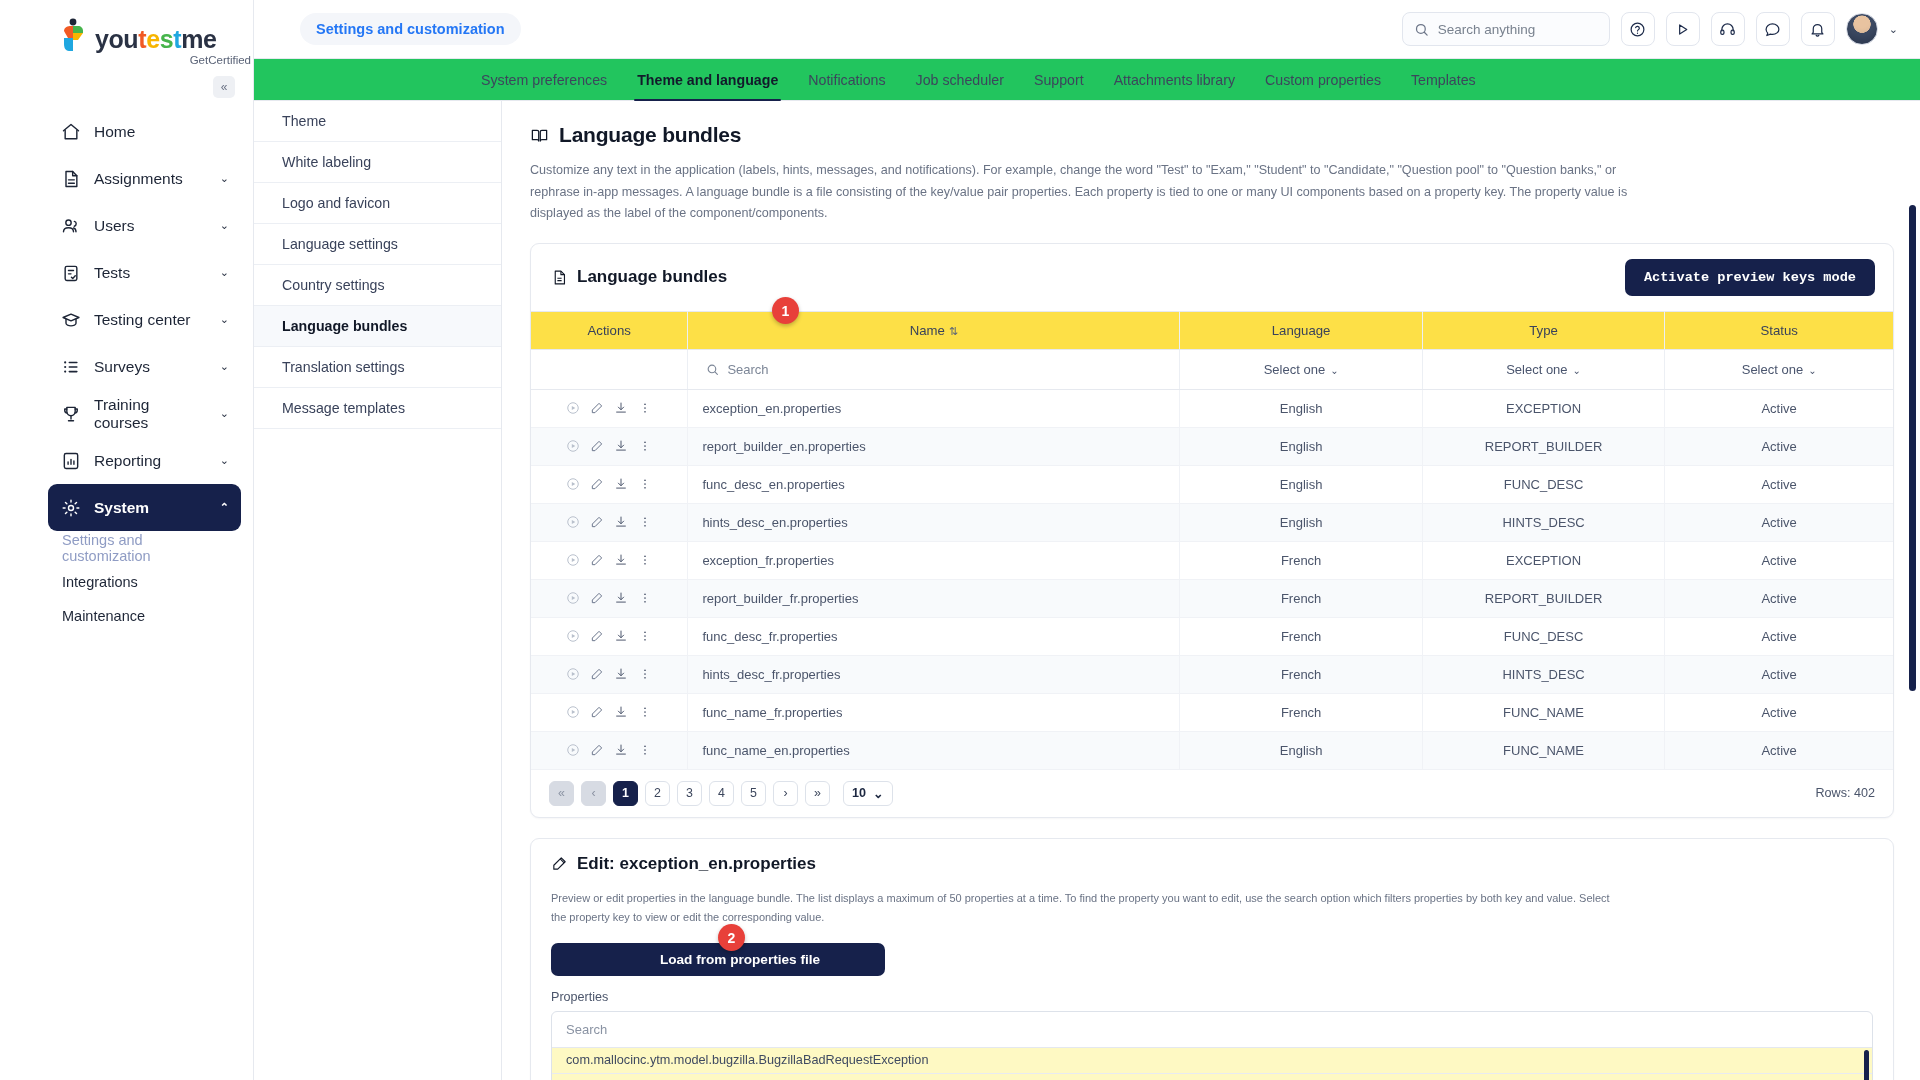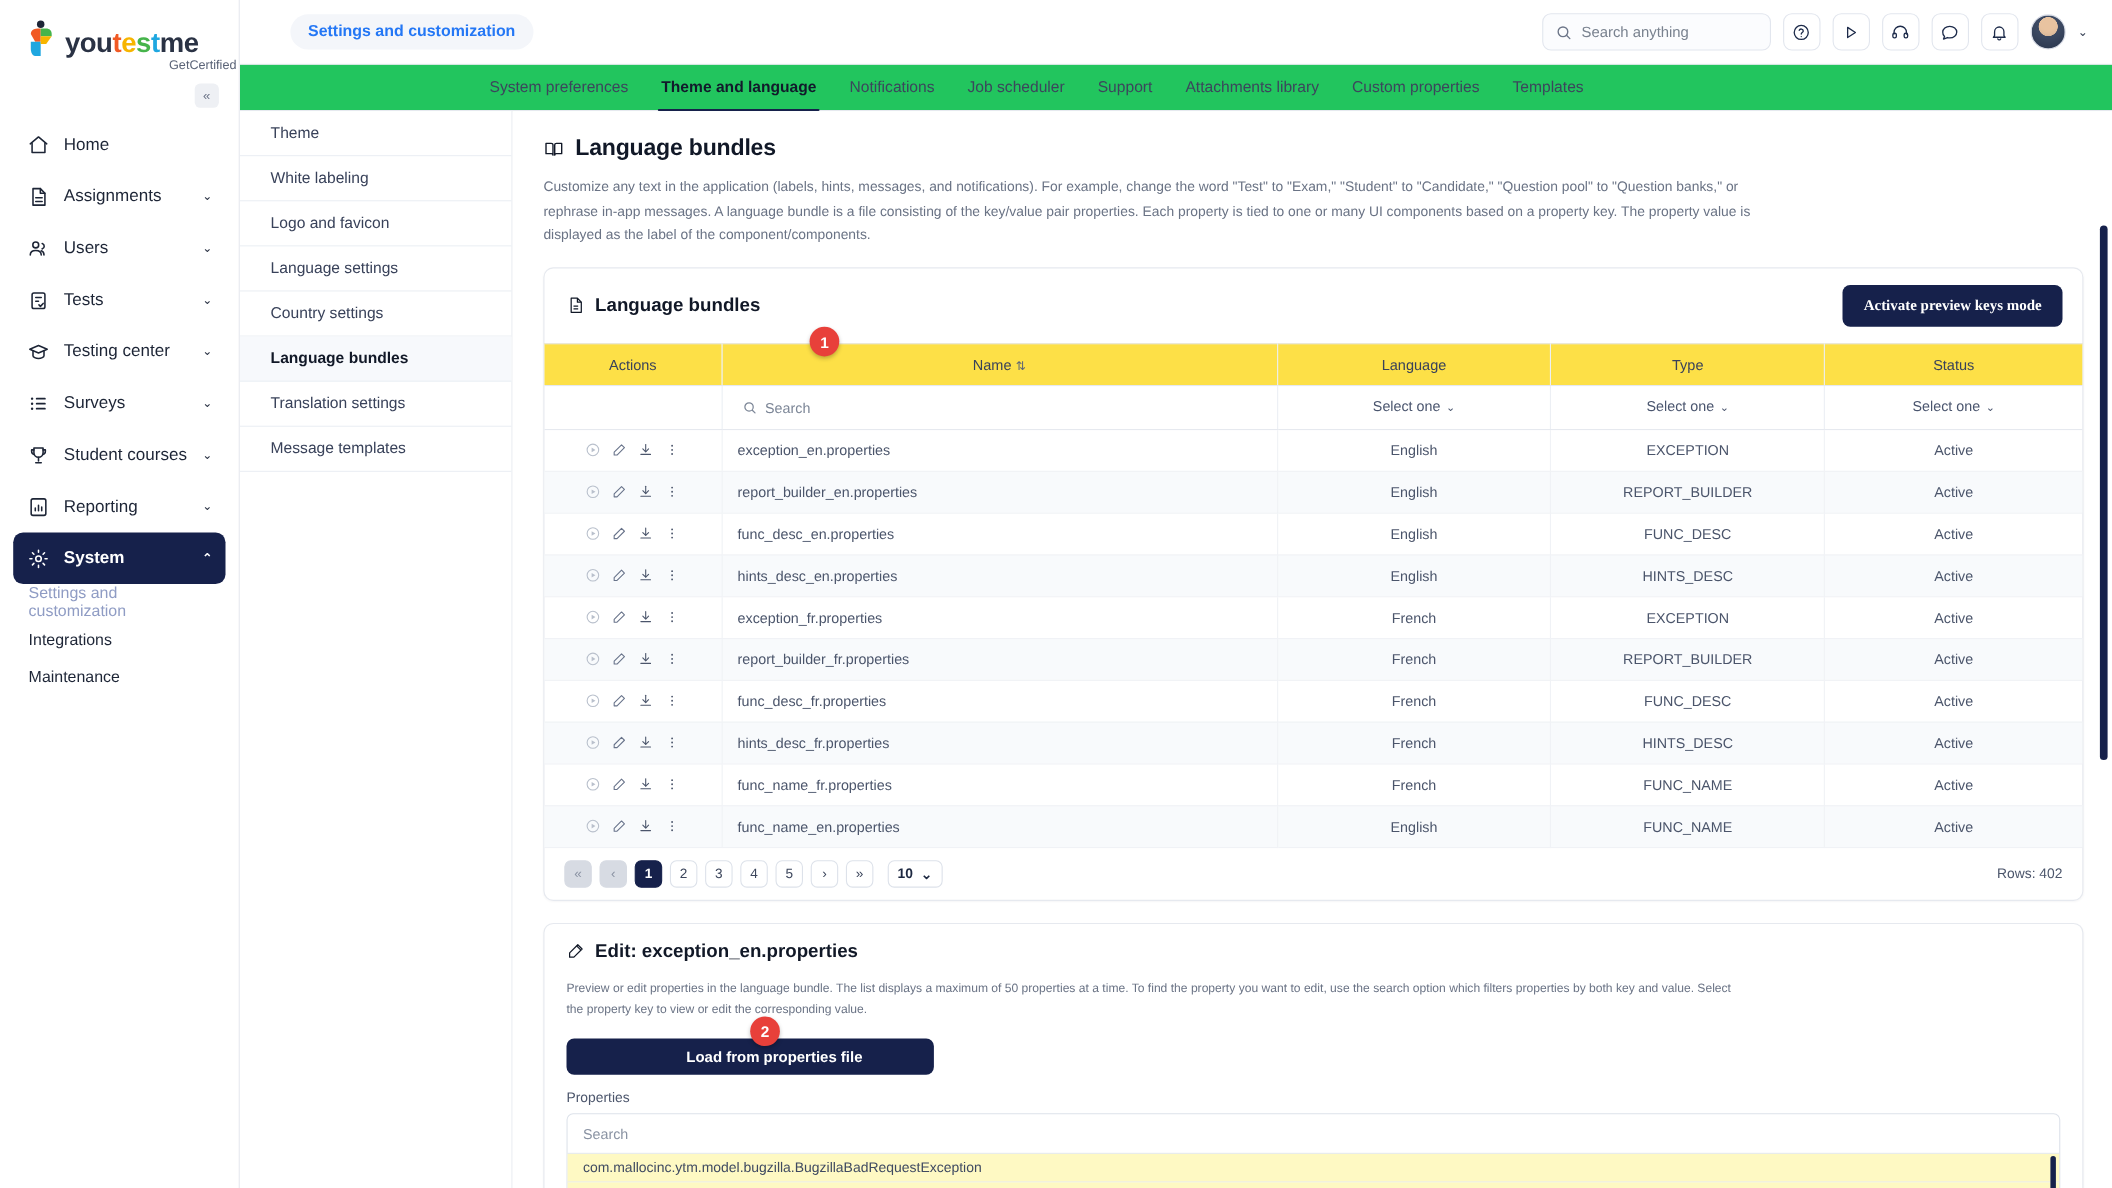--- a/index.html
+++ b/index.html
@@ -8,21 +8,21 @@
     font-family: "Liberation Sans", sans-serif;
     background: #ffffff; overflow: hidden;
     -webkit-font-smoothing: antialiased;
   }
   .app { display: flex; width: 1920px; height: 1080px; position: relative; }
 
   
   .sidebar {
     width: 218px; flex: 0 0 218px; height: 1080px;
     background: #ffffff; border-right: 1px solid #e6e9ef;
-    position: relative; z-index: 5;
+    position: relative; z-index: 5; margin-left: 36px;
   }
   .logo-wrap { padding: 18px 0 6px 24px; }
   .logo-row { display: flex; align-items: flex-end; }
   .logo-mark { width: 30px; height: 34px; position: relative; margin-right: 5px; }
   .logo-text { font-size: 25px; font-weight: 700; letter-spacing: -0.4px; line-height: 1; }
   .lt-you { color: #2a3244; }
   .lt-t { color: #f15a24; }
   .lt-e { color: #f7b500; }
   .lt-s { color: #46b44b; }
   .lt-t2 { color: #1fa7e0; }
@@ -122,21 +122,21 @@
     border: 1px solid #e6e9ef; border-radius: 9px; background: #fff;
     box-shadow: 0 1px 2px rgba(20,30,60,0.04); margin-bottom: 20px;
   }
   .card-head {
     display: flex; align-items: center; padding: 15px 18px 15px 20px; gap: 9px;
   }
   .card-head h2 { font-size: 17px; font-weight: 700; color: #111827; }
   .btn-primary {
     margin-left: auto; background: #16214b; color: #fff; border: none;
     border-radius: 7px; padding: 11px 19px; font-size: 13.6px; font-weight: 700;
-    font-family: Liberation Serif, serif; cursor: pointer;
+    font-family: Liberation Mono, monospace; cursor: pointer;
   }
 
   table.grid { width: 100%; border-collapse: collapse; table-layout: fixed; }
   table.grid th {
     font-size: 13.2px; font-weight: 400; color: #39425a; text-align: center;
     padding: 11px 6px; border-top: 1px solid #e6e9ef; border-bottom: 1px solid #e6e9ef;
     border-right: 1px solid #eceff4; background: #fde047;
   }
   table.grid th:last-child { border-right: none; }
   .sort-ic { font-size: 11px; color: #5a6478; margin-left: 4px; }
@@ -324,21 +324,21 @@
       </div>
 
       <div class="nav-item">
         <span class="ico">
           <svg width="20" height="20" viewBox="0 0 24 24" fill="none" stroke="#1d2536" stroke-width="1.7" stroke-linecap="round" stroke-linejoin="round">
               <path d="M7 4h10v5a5 5 0 0 1-10 0z"></path>
               <path d="M7 6H4.5v1.5A3.5 3.5 0 0 0 7.5 11M17 6h2.5v1.5A3.5 3.5 0 0 1 16.5 11"></path>
               <path d="M12 14v4M9 20h6"></path>
             </svg>
         </span>
-        <span class="lbl">Student courses</span>
+        <span class="lbl">Training courses</span>
         <span class="chev">⌄</span>
       </div>
 
       <div class="nav-item">
         <span class="ico">
           <svg width="20" height="20" viewBox="0 0 24 24" fill="none" stroke="#1d2536" stroke-width="1.7" stroke-linecap="round" stroke-linejoin="round">
               <rect x="4" y="3" width="16" height="18" rx="2"></rect>
               <path d="M8.5 16v-3M12 16v-6M15.5 16v-4"></path>
             </svg>
         </span>

